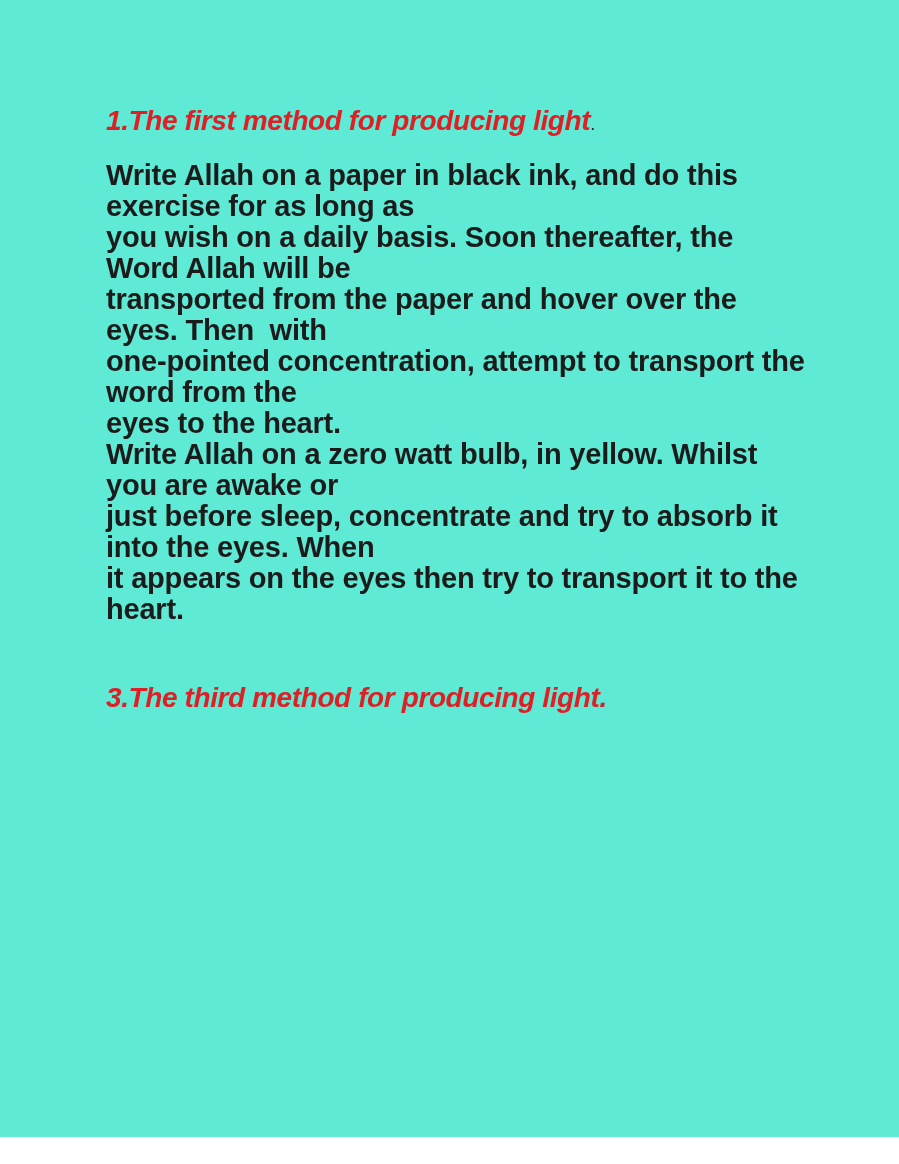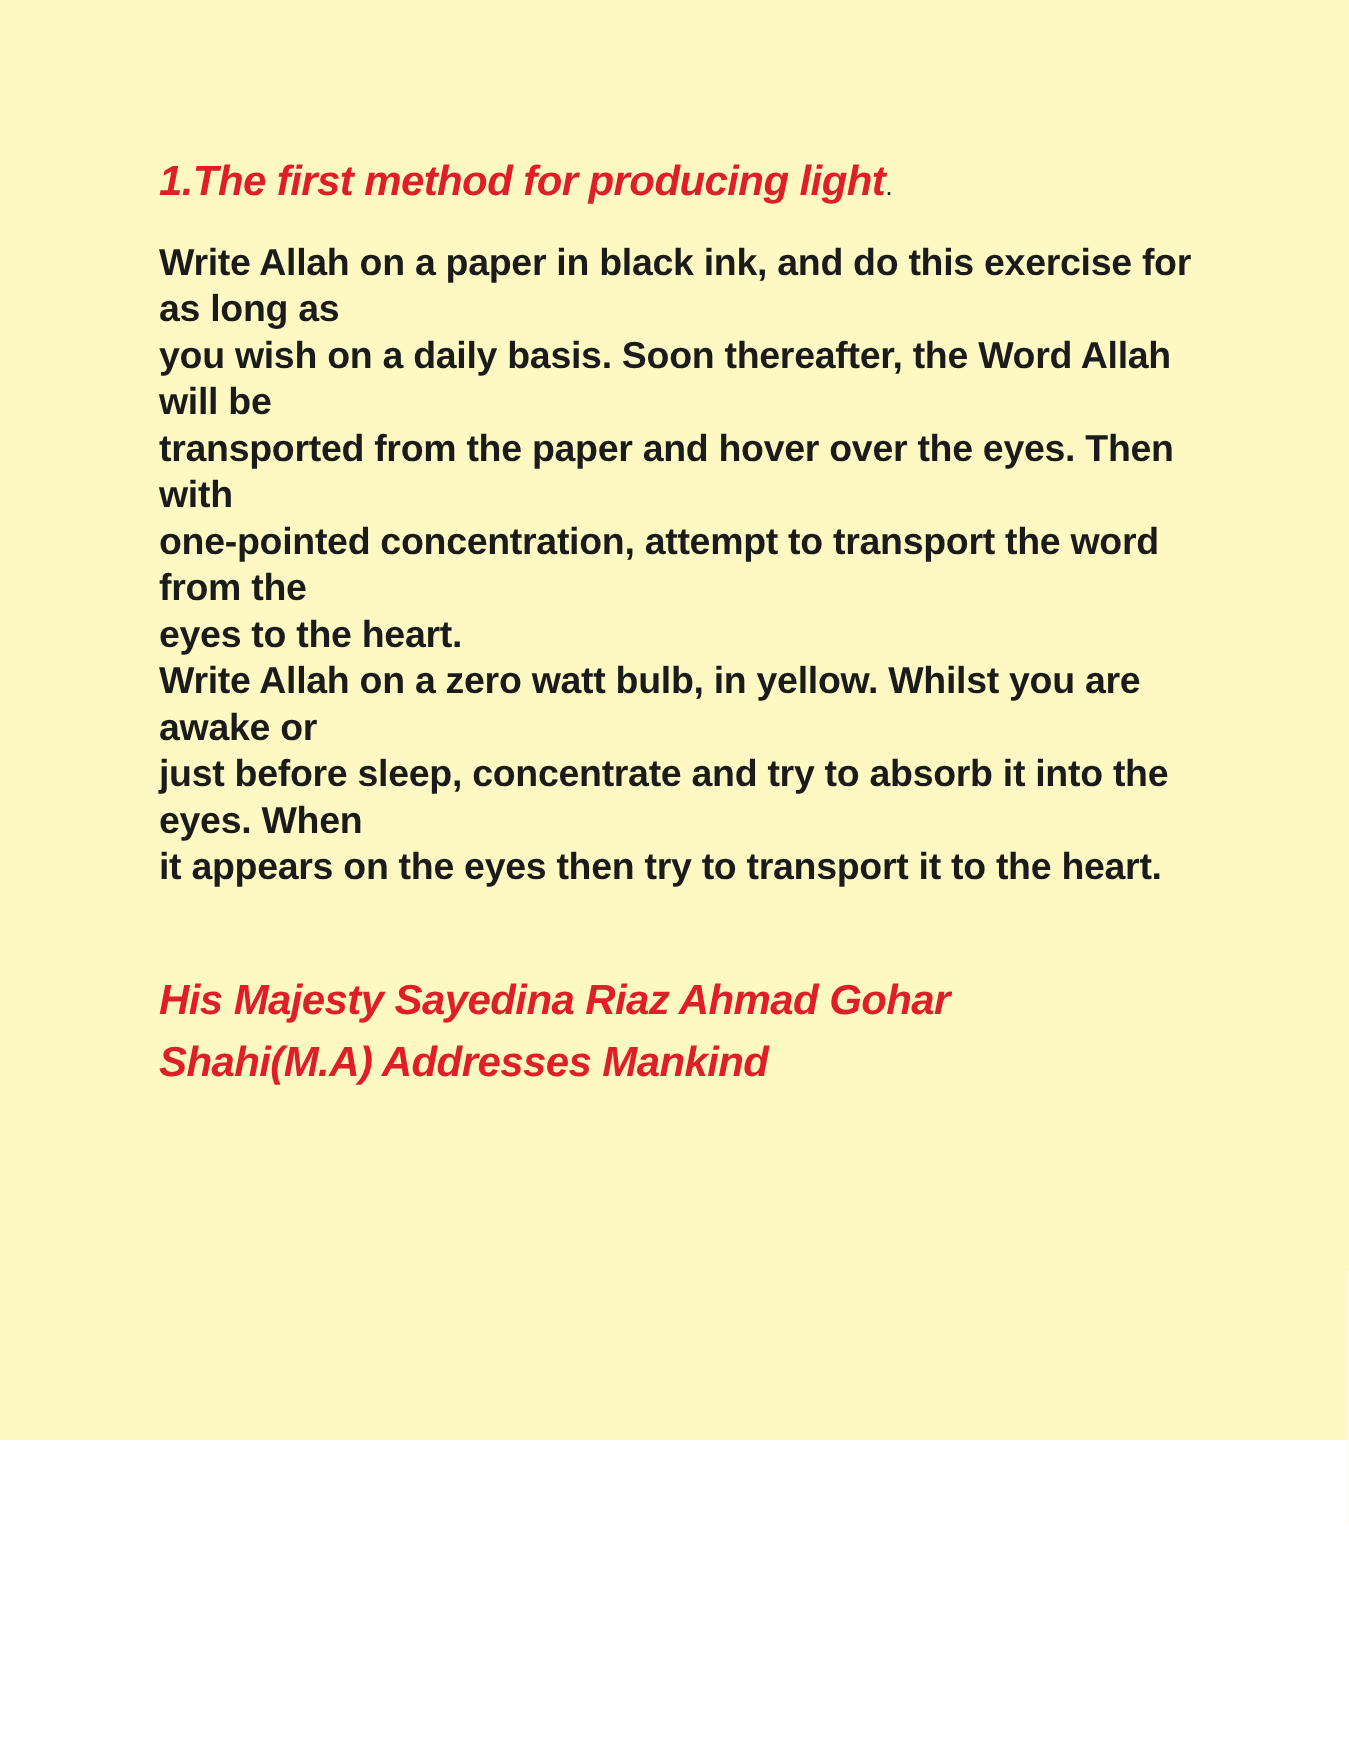--- a/index.html
+++ b/index.html
@@ -3,22 +3,22 @@
 <meta charset="utf-8">
 <style>
   html, body {
     margin: 0;
     padding: 0;
     background: #ffffff;
   }
   .page {
     position: relative;
     width: 899px;
-    height: 960px;
-    background: #fef9c3;
+    height: 1137px;
+    background: #5eead4;
     overflow: hidden;
     font-family: "Liberation Sans", "DejaVu Sans", sans-serif;
   }
   .content {
     position: absolute;
     left: 106px;
     top: 100px;
     width: 700px;
   }
   .section {
@@ -38,21 +38,21 @@
     margin-top: 0;
   }
   .heading-suffix {
     color: #1b1b1b;
     font-style: normal;
     font-weight: 400;
     font-size: 18px;
   }
   .section-paragraph {
     font-weight: 700;
-    font-size: 25px;
+    font-size: 29px;
     line-height: 31px;
     letter-spacing: -0.2px;
     color: #1b1b1b;
     margin: 0;
     white-space: pre-wrap;
   }
 </style>
 </head>
 <body>
 
@@ -68,21 +68,20 @@
 eyes to the heart.</p>
     </div>
 
     <div class="section">
       <p class="section-paragraph">Write Allah on a zero watt bulb, in yellow. Whilst you are awake or
 just before sleep, concentrate and try to absorb it into the eyes. When
 it appears on the eyes then try to transport it to the heart.</p>
     </div>
 
     <div class="section">
+      <h2 class="section-heading"><span>3.The third method for producing light.</span><span class="heading-suffix"></span></h2>
     </div>
 
     <div class="section">
-      <h2 class="section-heading"><span>His Majesty Sayedina Riaz Ahmad Gohar
-Shahi(M.A) Addresses Mankind</span><span class="heading-suffix"></span></h2>
     </div>
 
   </div>
 </div>
 
 </body></html>

